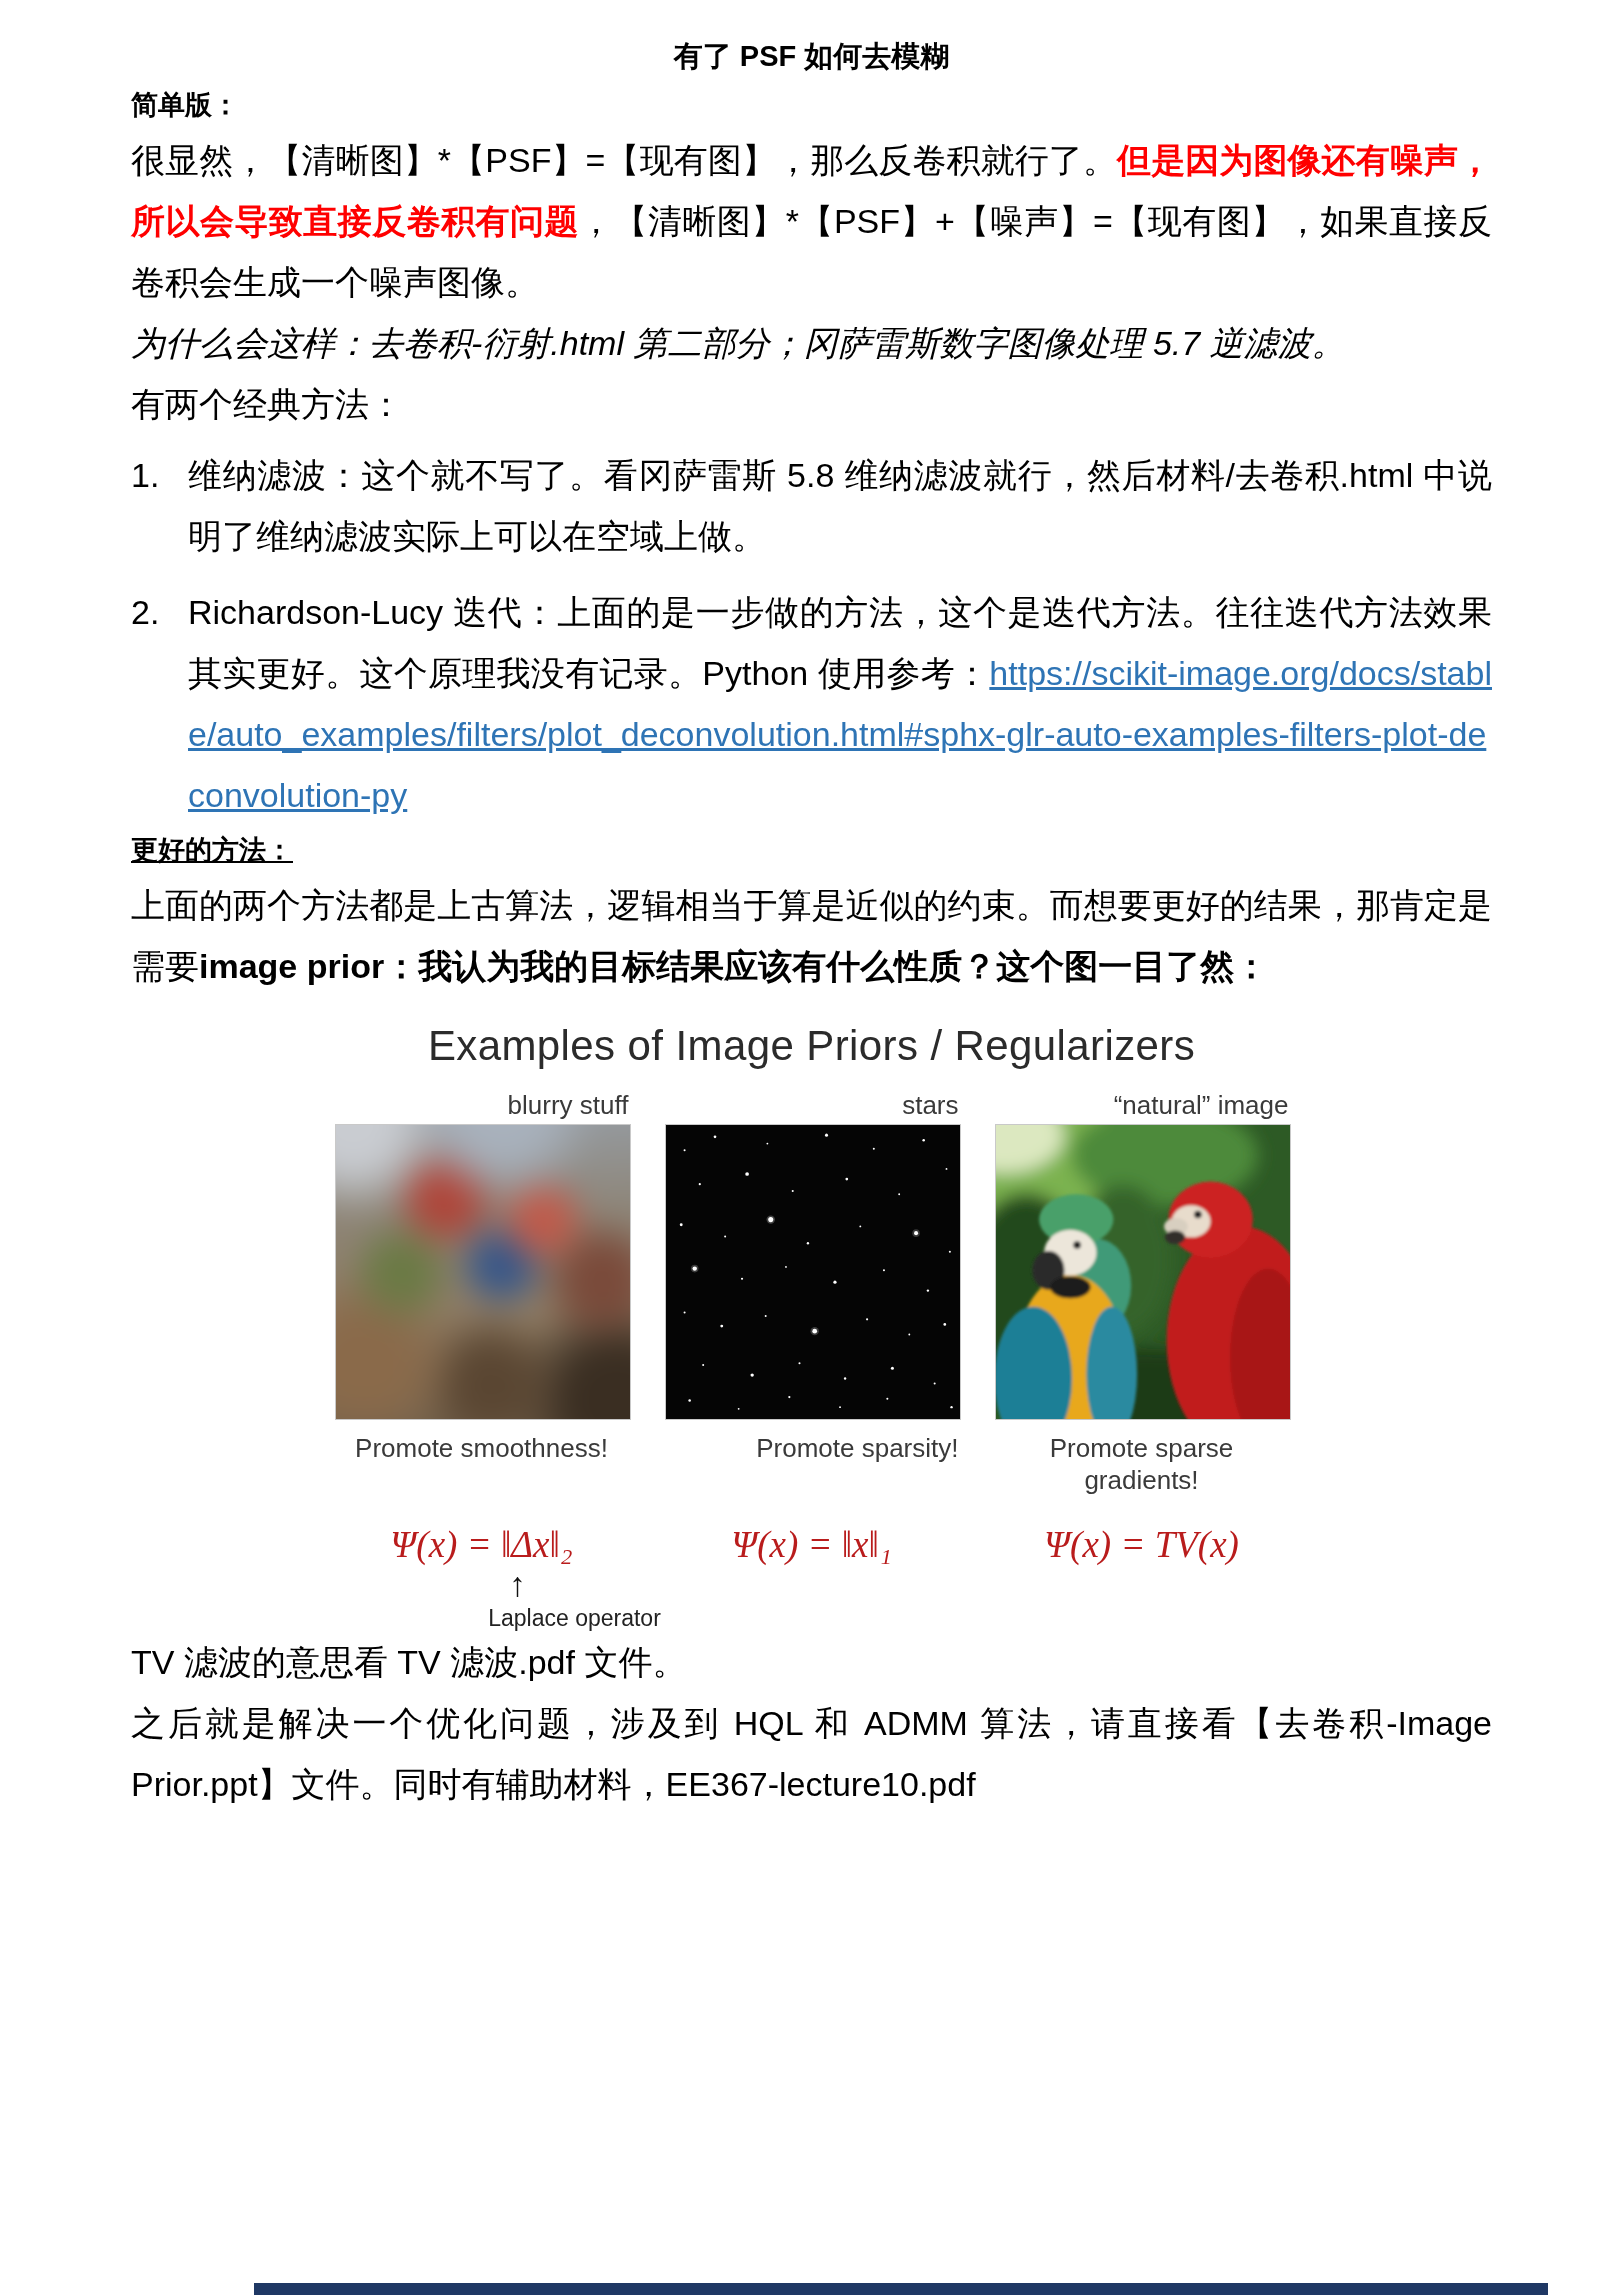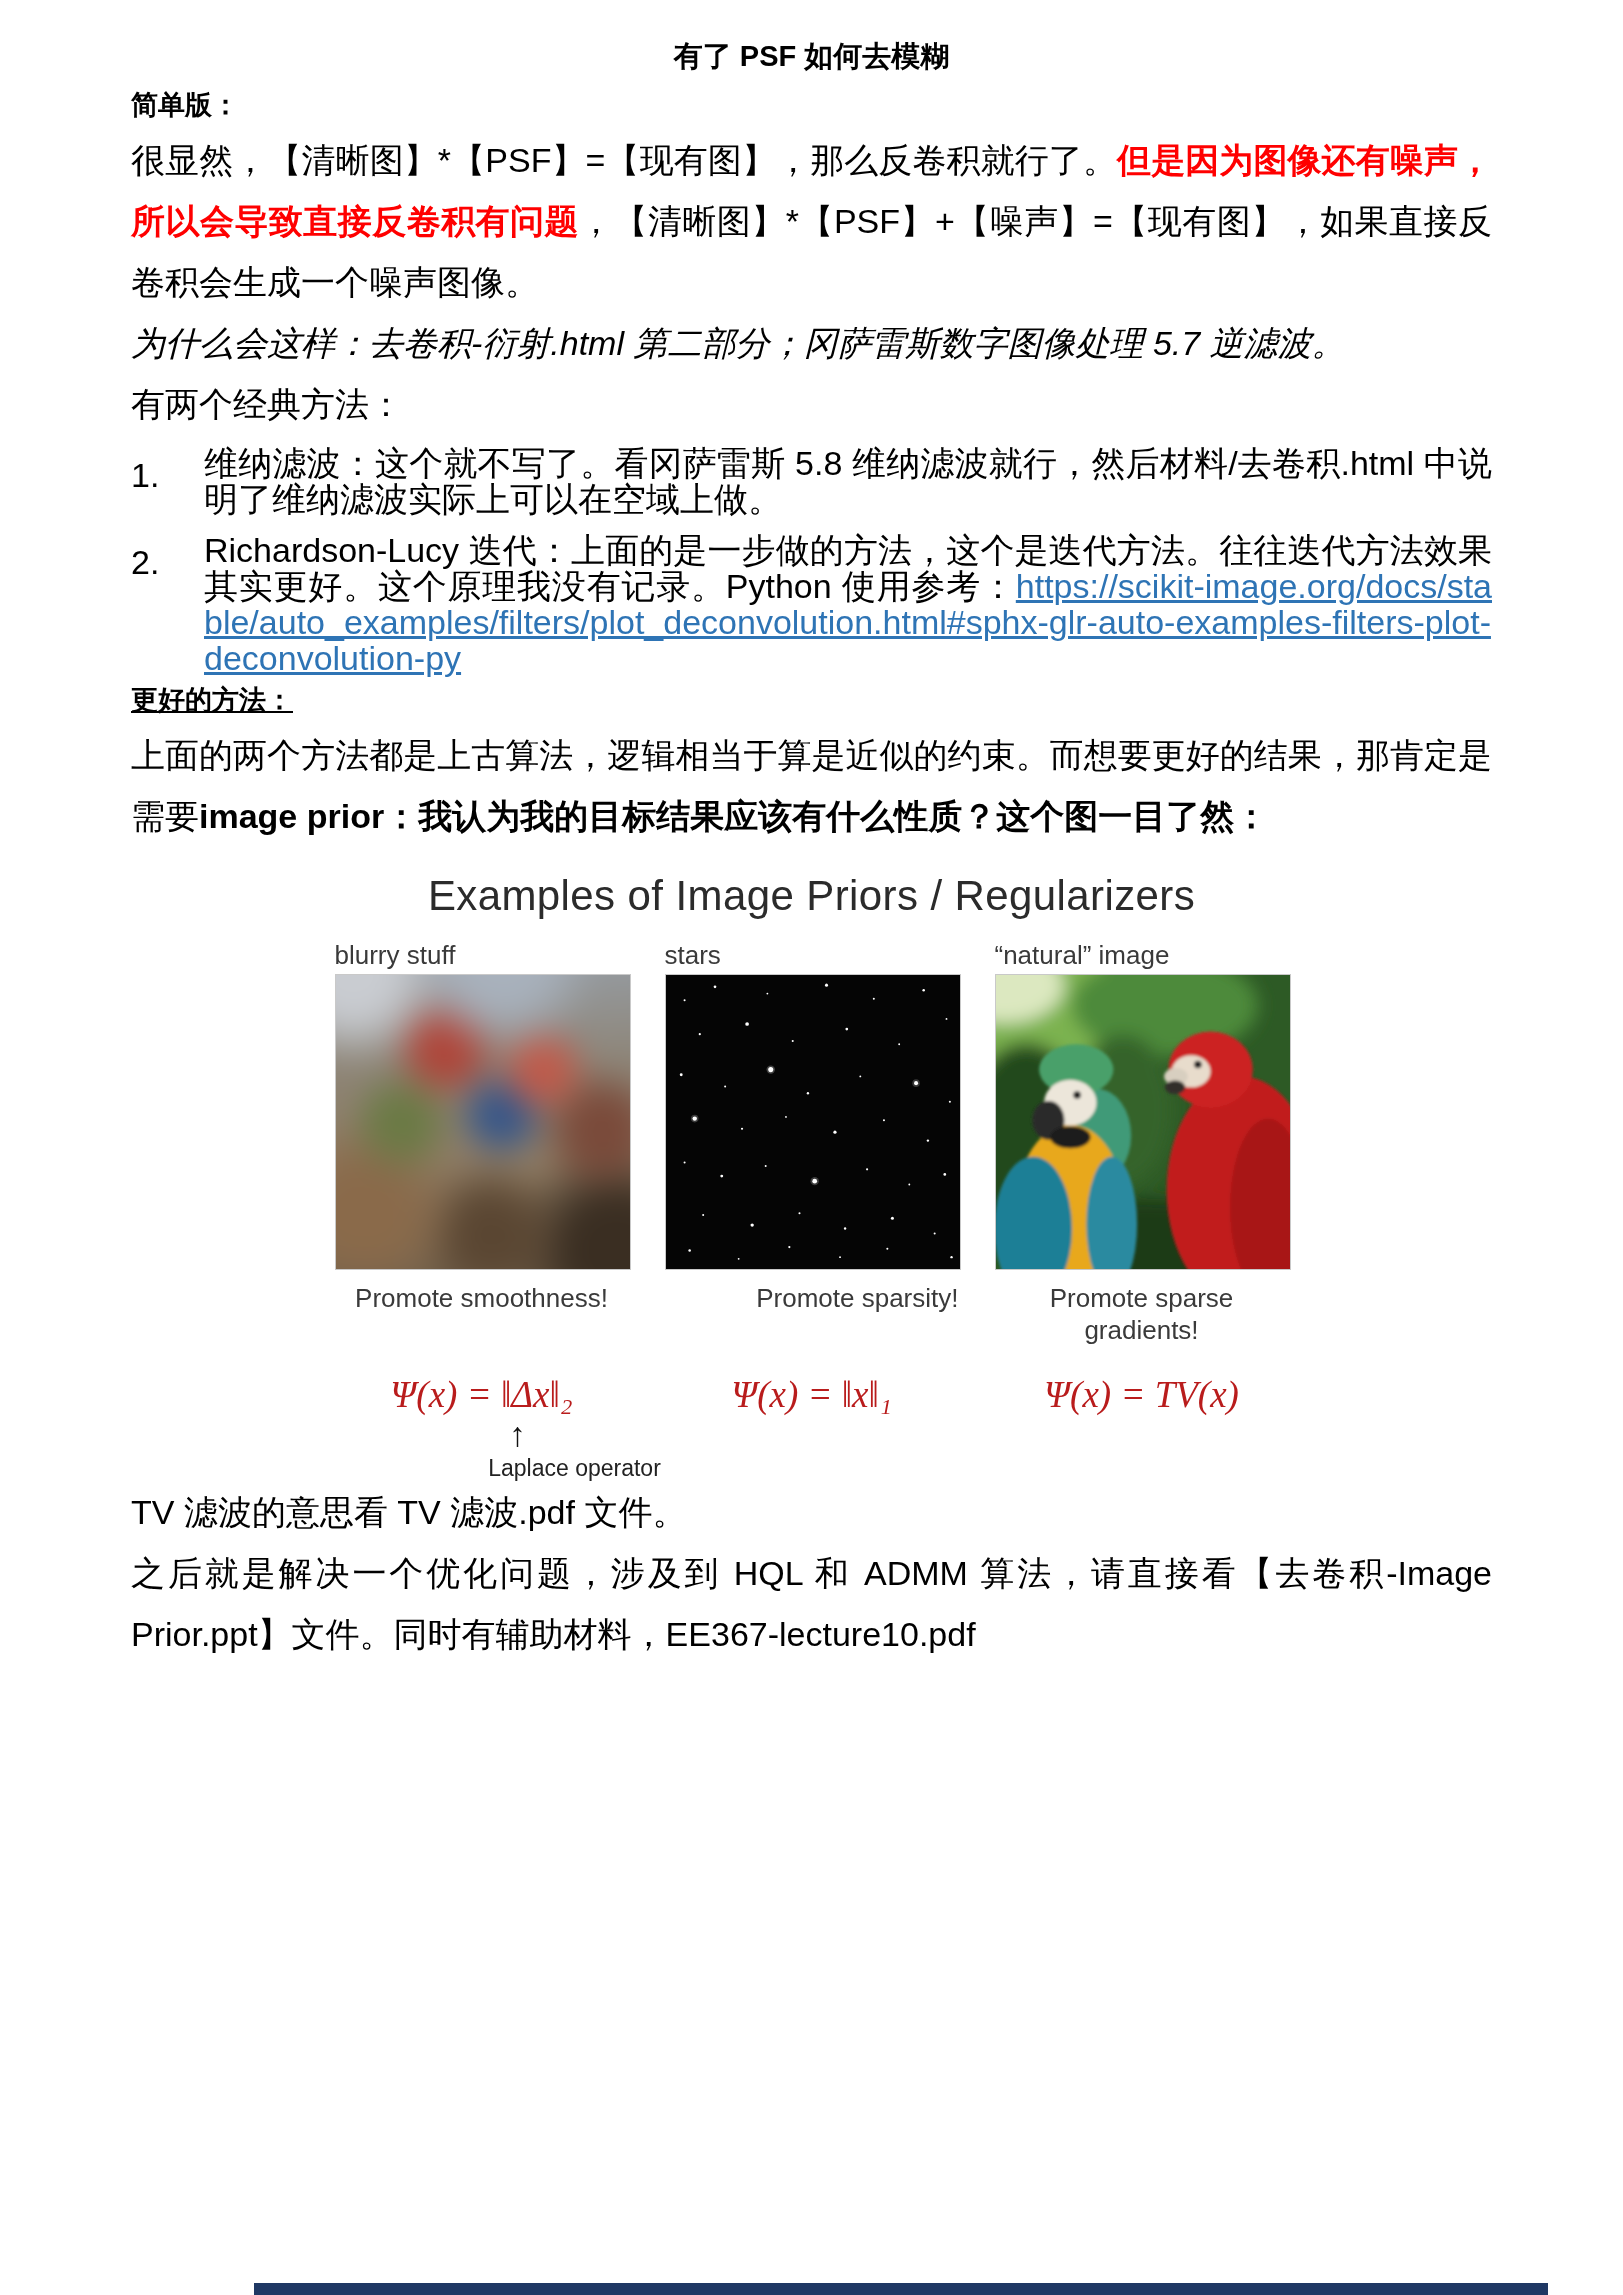--- a/index.html
+++ b/index.html
@@ -38,23 +38,22 @@
   .methods-intro{margin-top:34px;}
   .num-list{margin-top:10px;}
   .li{display:flex;align-items:flex-start;}
   .li + .li{margin-top:15px;}
   .li .num{
     flex:0 0 57px;
     font-size:34px;line-height:61px;
   }
   .li .li-text{
     flex:1 1 auto;
-    font-size:34px;line-height:36px;
+    font-size:34px;line-height:61px;
     text-align:justify;
-    margin-left:16px;
   }
   a.doc-link{
     color:#2E74B5;text-decoration:underline;
     overflow-wrap:anywhere;word-break:break-all;
   }
   .para-better{margin-top:32px;}
   .bold-run{font-weight:bold;}
 
   
   .figure{
@@ -69,21 +68,21 @@
     letter-spacing:0.4px;
   }
   .fig-grid{
     margin-top:20px;
     display:grid;
     grid-template-columns:294px 294px 294px;
     column-gap:36px;
     justify-content:center;
   }
   .fig-label{
-    text-align:left;
+    text-align:right;
     font-size:26px;line-height:32px;color:#3a3a3a;
   }
   .fig-img{
     margin-top:3.4px;
     width:294px;height:294px;
     border:1.7px solid #c9c9c9;
     box-sizing:content-box;
     position:relative;overflow:hidden;
     background:#fff;
   }

